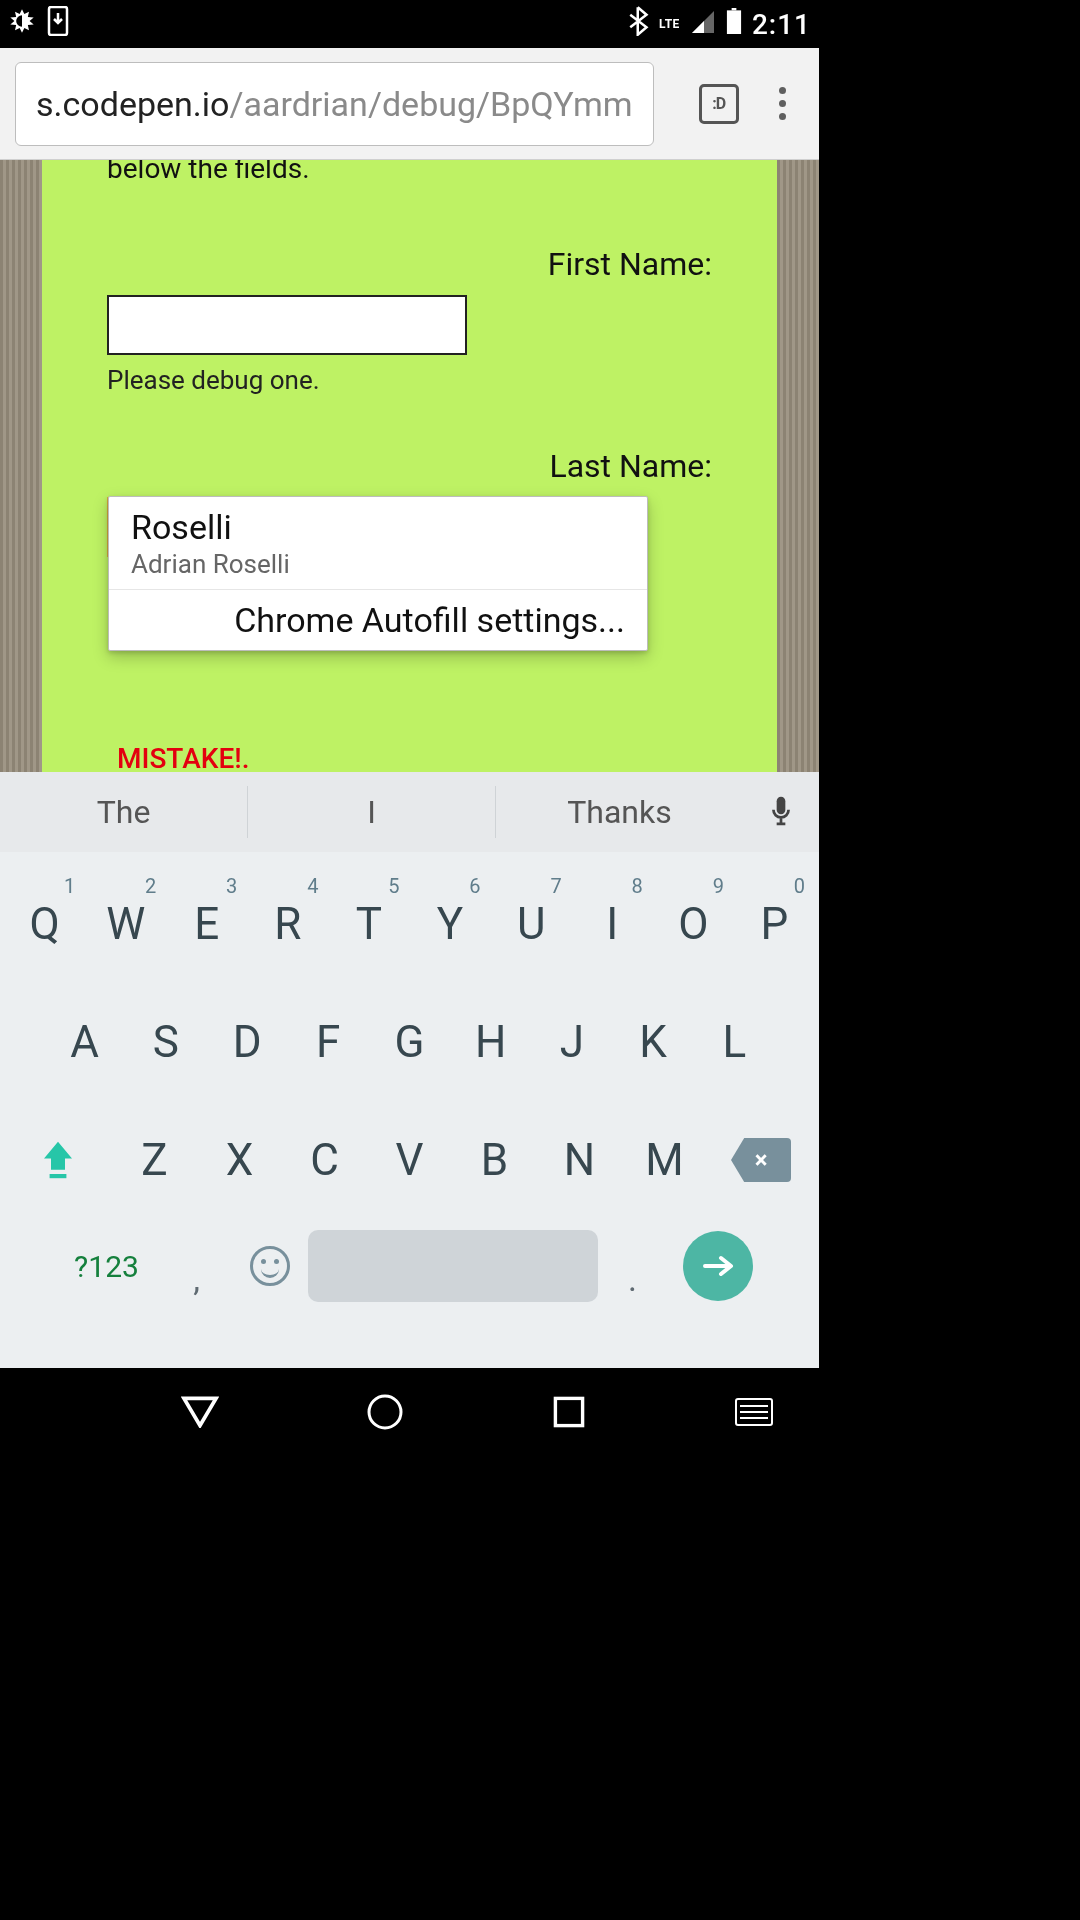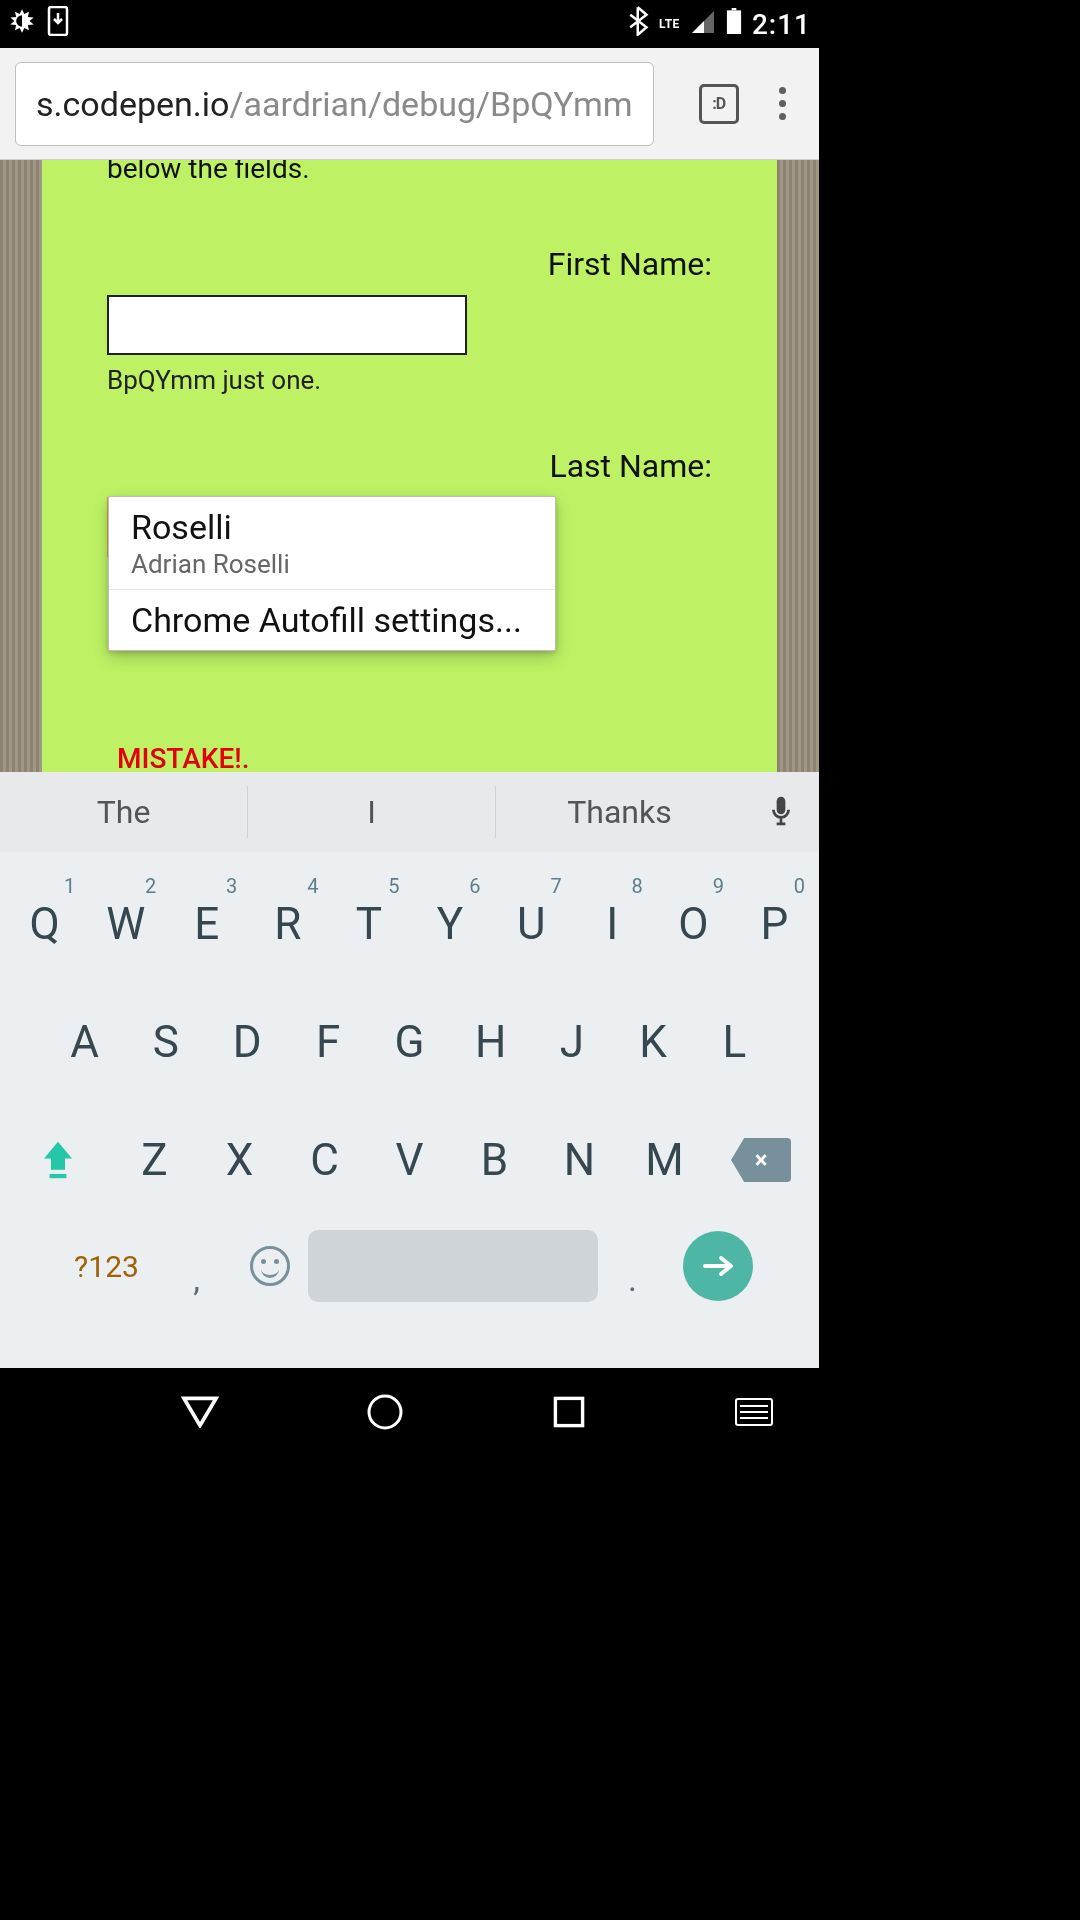--- a/index.html
+++ b/index.html
@@ -59,27 +59,27 @@
     width: 360px; height: 60px; background: #fff;
     border: 2px solid #222; font-size: 24px; padding: 0 8px;
   }
   .text-input.focused { border-color: #d6a93f; }
   .hint { font-size: 26px; color: #222; margin-top: 10px; }
   .error-text { font-size: 28px; color: #e3000f; font-weight: 500; margin-top: 185px; margin-left: 10px; }
 
   
   .autofill {
     position: absolute; left: 108px; top: 336px;
-    width: 448px; background: #fff;
+    width: 540px; background: #fff;
     border: 1px solid #bcbcbc; border-radius: 2px;
     box-shadow: 0 6px 16px rgba(0,0,0,0.22), 0 2px 4px rgba(0,0,0,0.15);
     z-index: 50;
   }
   .autofill-row { padding: 10px 22px; border-bottom: 1px solid #e6e6e6; }
-  .autofill-row:last-child { border-bottom: none; }
+  .autofill-row:last-child { border-bottom: none; text-align: right; }
   .af-primary { font-size: 34px; color: #111; }
   .af-secondary { font-size: 26px; color: #666; margin-top: 2px; }
 
   
   .ime {
     height: 596px; background: #eceff1;
     display: flex; flex-direction: column;
   }
   .suggestion-bar {
     height: 80px; background: #e7e9eb;
@@ -108,21 +108,21 @@
   }
   .shift svg { fill: #26c6a8; }
   .bksp-box {
     width: 60px; height: 44px; background: #78909c; border-radius: 4px;
     display: flex; align-items: center; justify-content: center;
     clip-path: polygon(22% 0, 100% 0, 100% 100%, 22% 100%, 0 50%);
   }
   .bksp-box span { color: #fff; font-size: 24px; font-weight: 700; }
 
   .krow.row4 { margin-top: 20px; align-items: center; }
-  .sym { flex: 0 0 110px; font-size: 30px; color: #a16207; text-align: center; }
+  .sym { flex: 0 0 110px; font-size: 30px; color: #15803d; text-align: center; }
   .comma, .period { flex: 0 0 70px; font-size: 34px; color: #5f6a72; text-align: center; padding-top: 26px; }
   .emoji { flex: 0 0 76px; display: flex; align-items: center; justify-content: center; }
   .emoji-circle { width: 40px; height: 40px; border: 3px solid #78909c; border-radius: 50%; position: relative; }
   .emoji-circle::before, .emoji-circle::after { content: ""; position: absolute; background: #78909c; }
   .emoji-circle::before { width: 5px; height: 5px; border-radius: 50%; top: 10px; left: 8px; box-shadow: 13px 0 0 #78909c; }
   .emoji-circle::after { width: 18px; height: 8px; border-bottom: 3px solid #78909c; border-radius: 0 0 12px 12px; top: 18px; left: 8px; background: transparent; }
   .spacebar { flex: 0 0 290px; height: 72px; background: #cfd4d8; border-radius: 10px; }
   .enter {
     flex: 0 0 100px; display: flex; align-items: center; justify-content: center;
   }
@@ -206,21 +206,21 @@
 </div>
 
 <div class="webview">
   <div class="side-strip"></div>
   <div class="page">
     <div class="partial-text">below the fields.</div>
 
     <div class="field-block">
       <div class="field-label">First Name:</div>
       <input class="text-input" value="" style="">
-      <div class="hint">BpQYmm just one.</div>
+      <div class="hint">Please debug one.</div>
     </div>
 
     <div class="field-block">
       <div class="field-label">Last Name:</div>
       <input class="text-input focused" value="" style="">
     </div>
 
     <div class="error-text">MISTAKE!.</div>
   </div>
   <div class="side-strip"></div>

